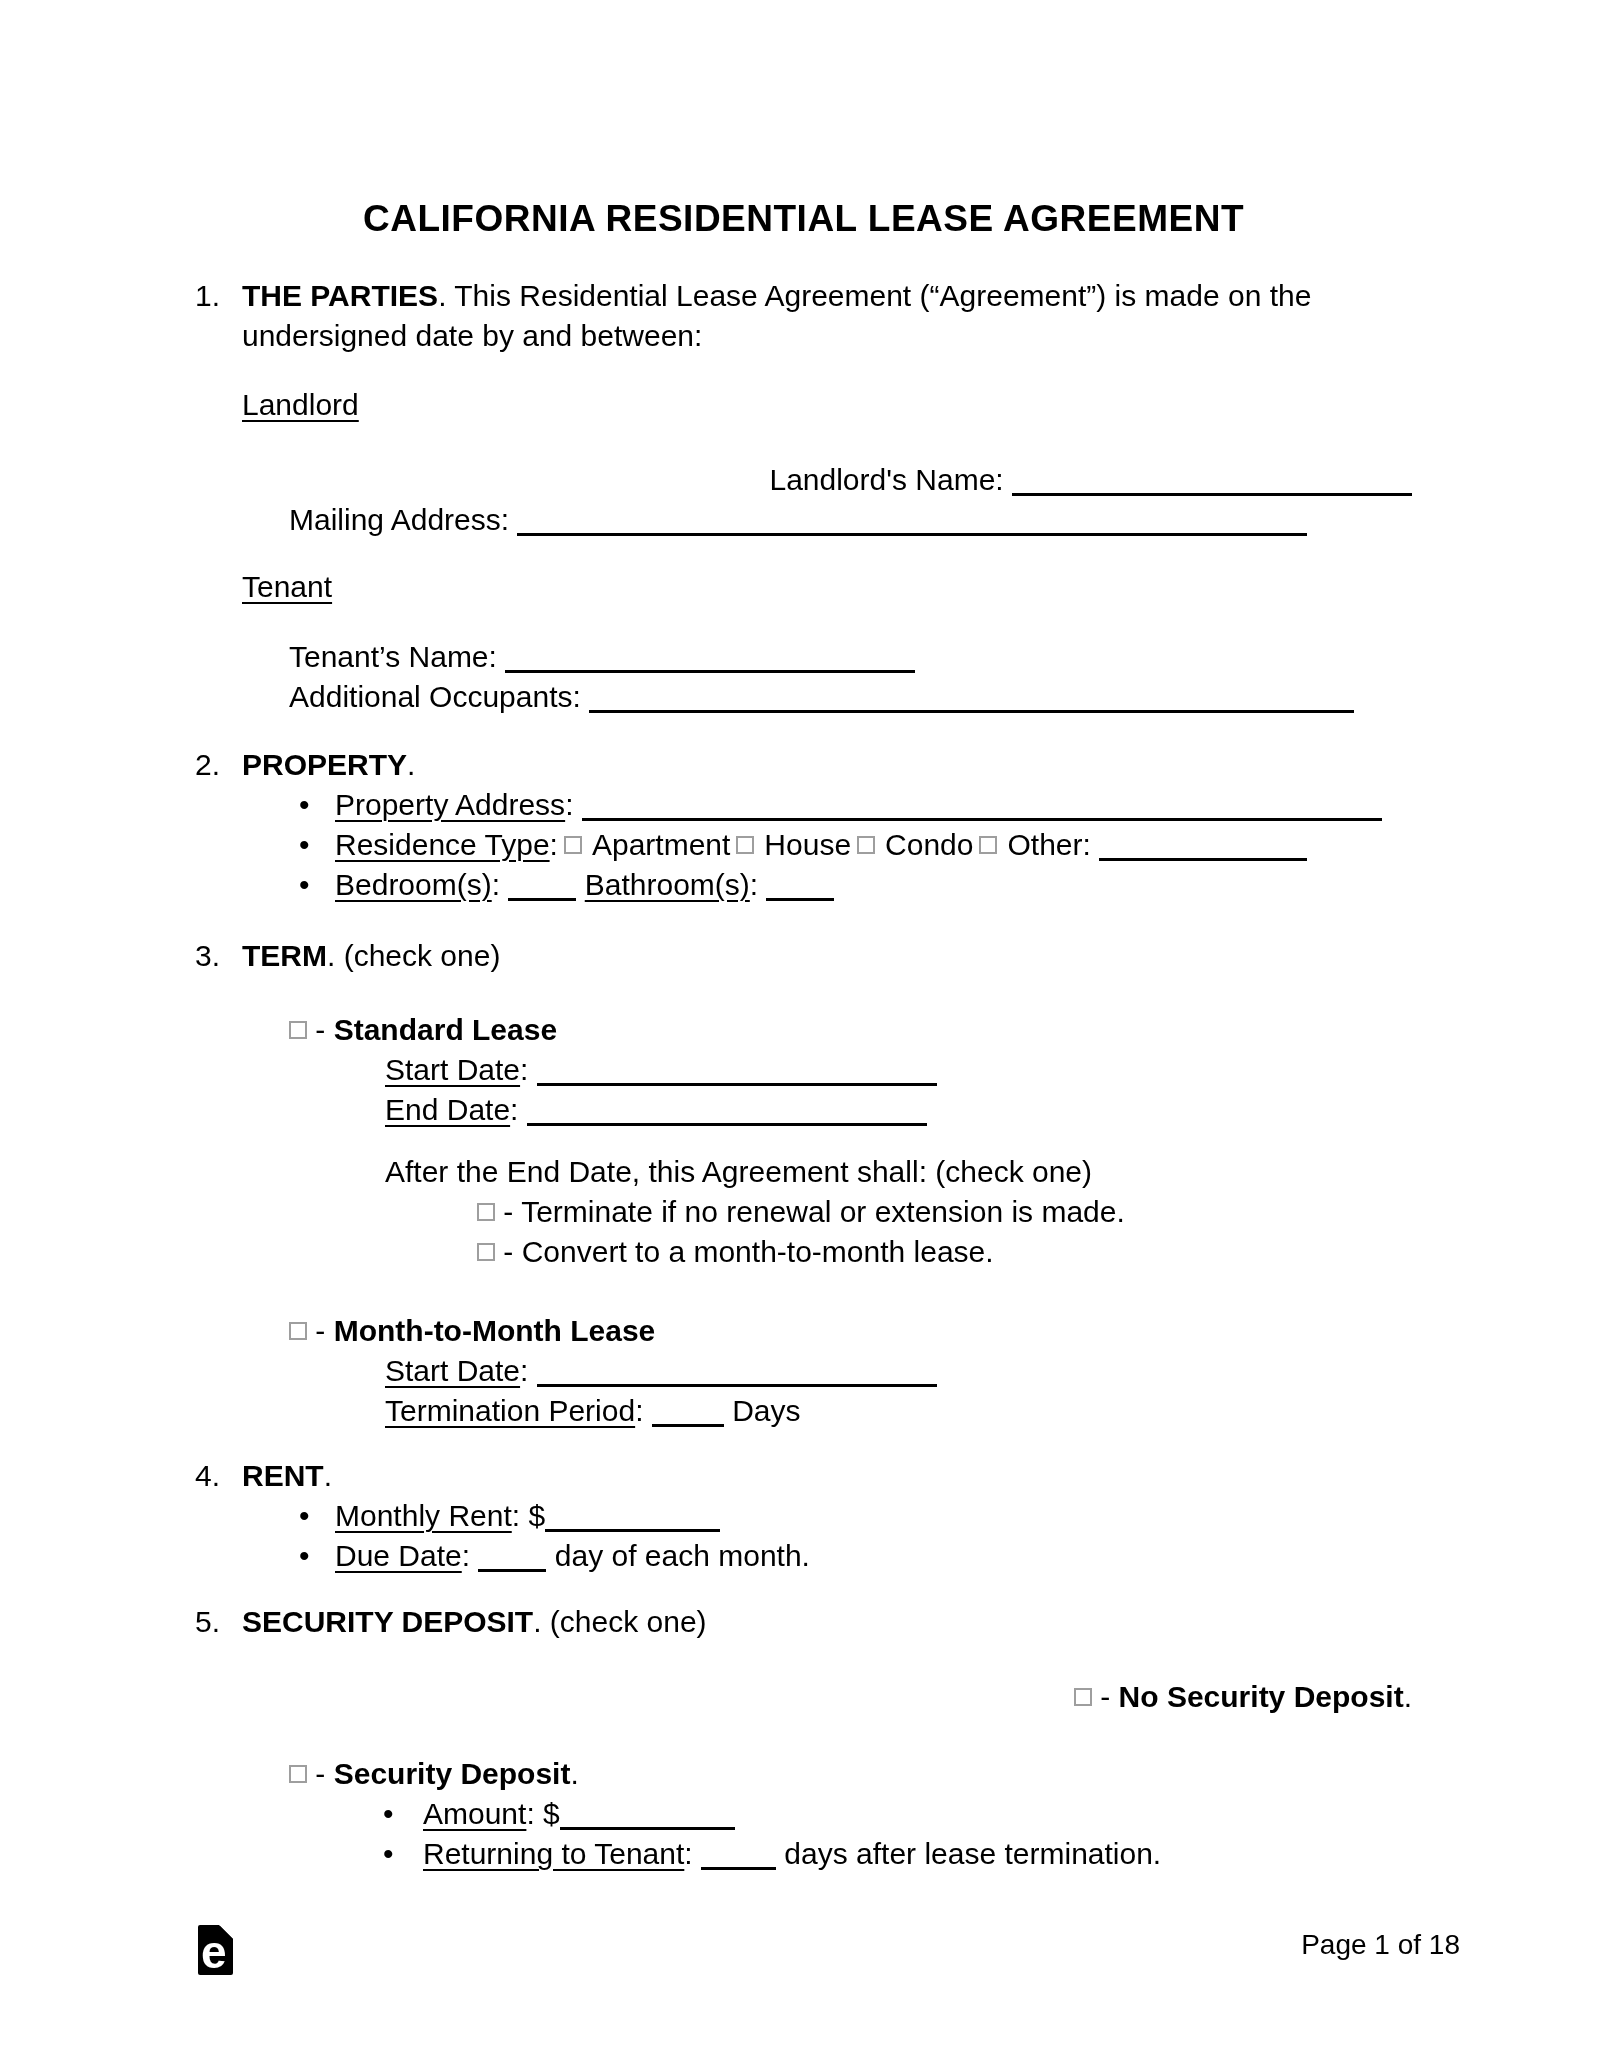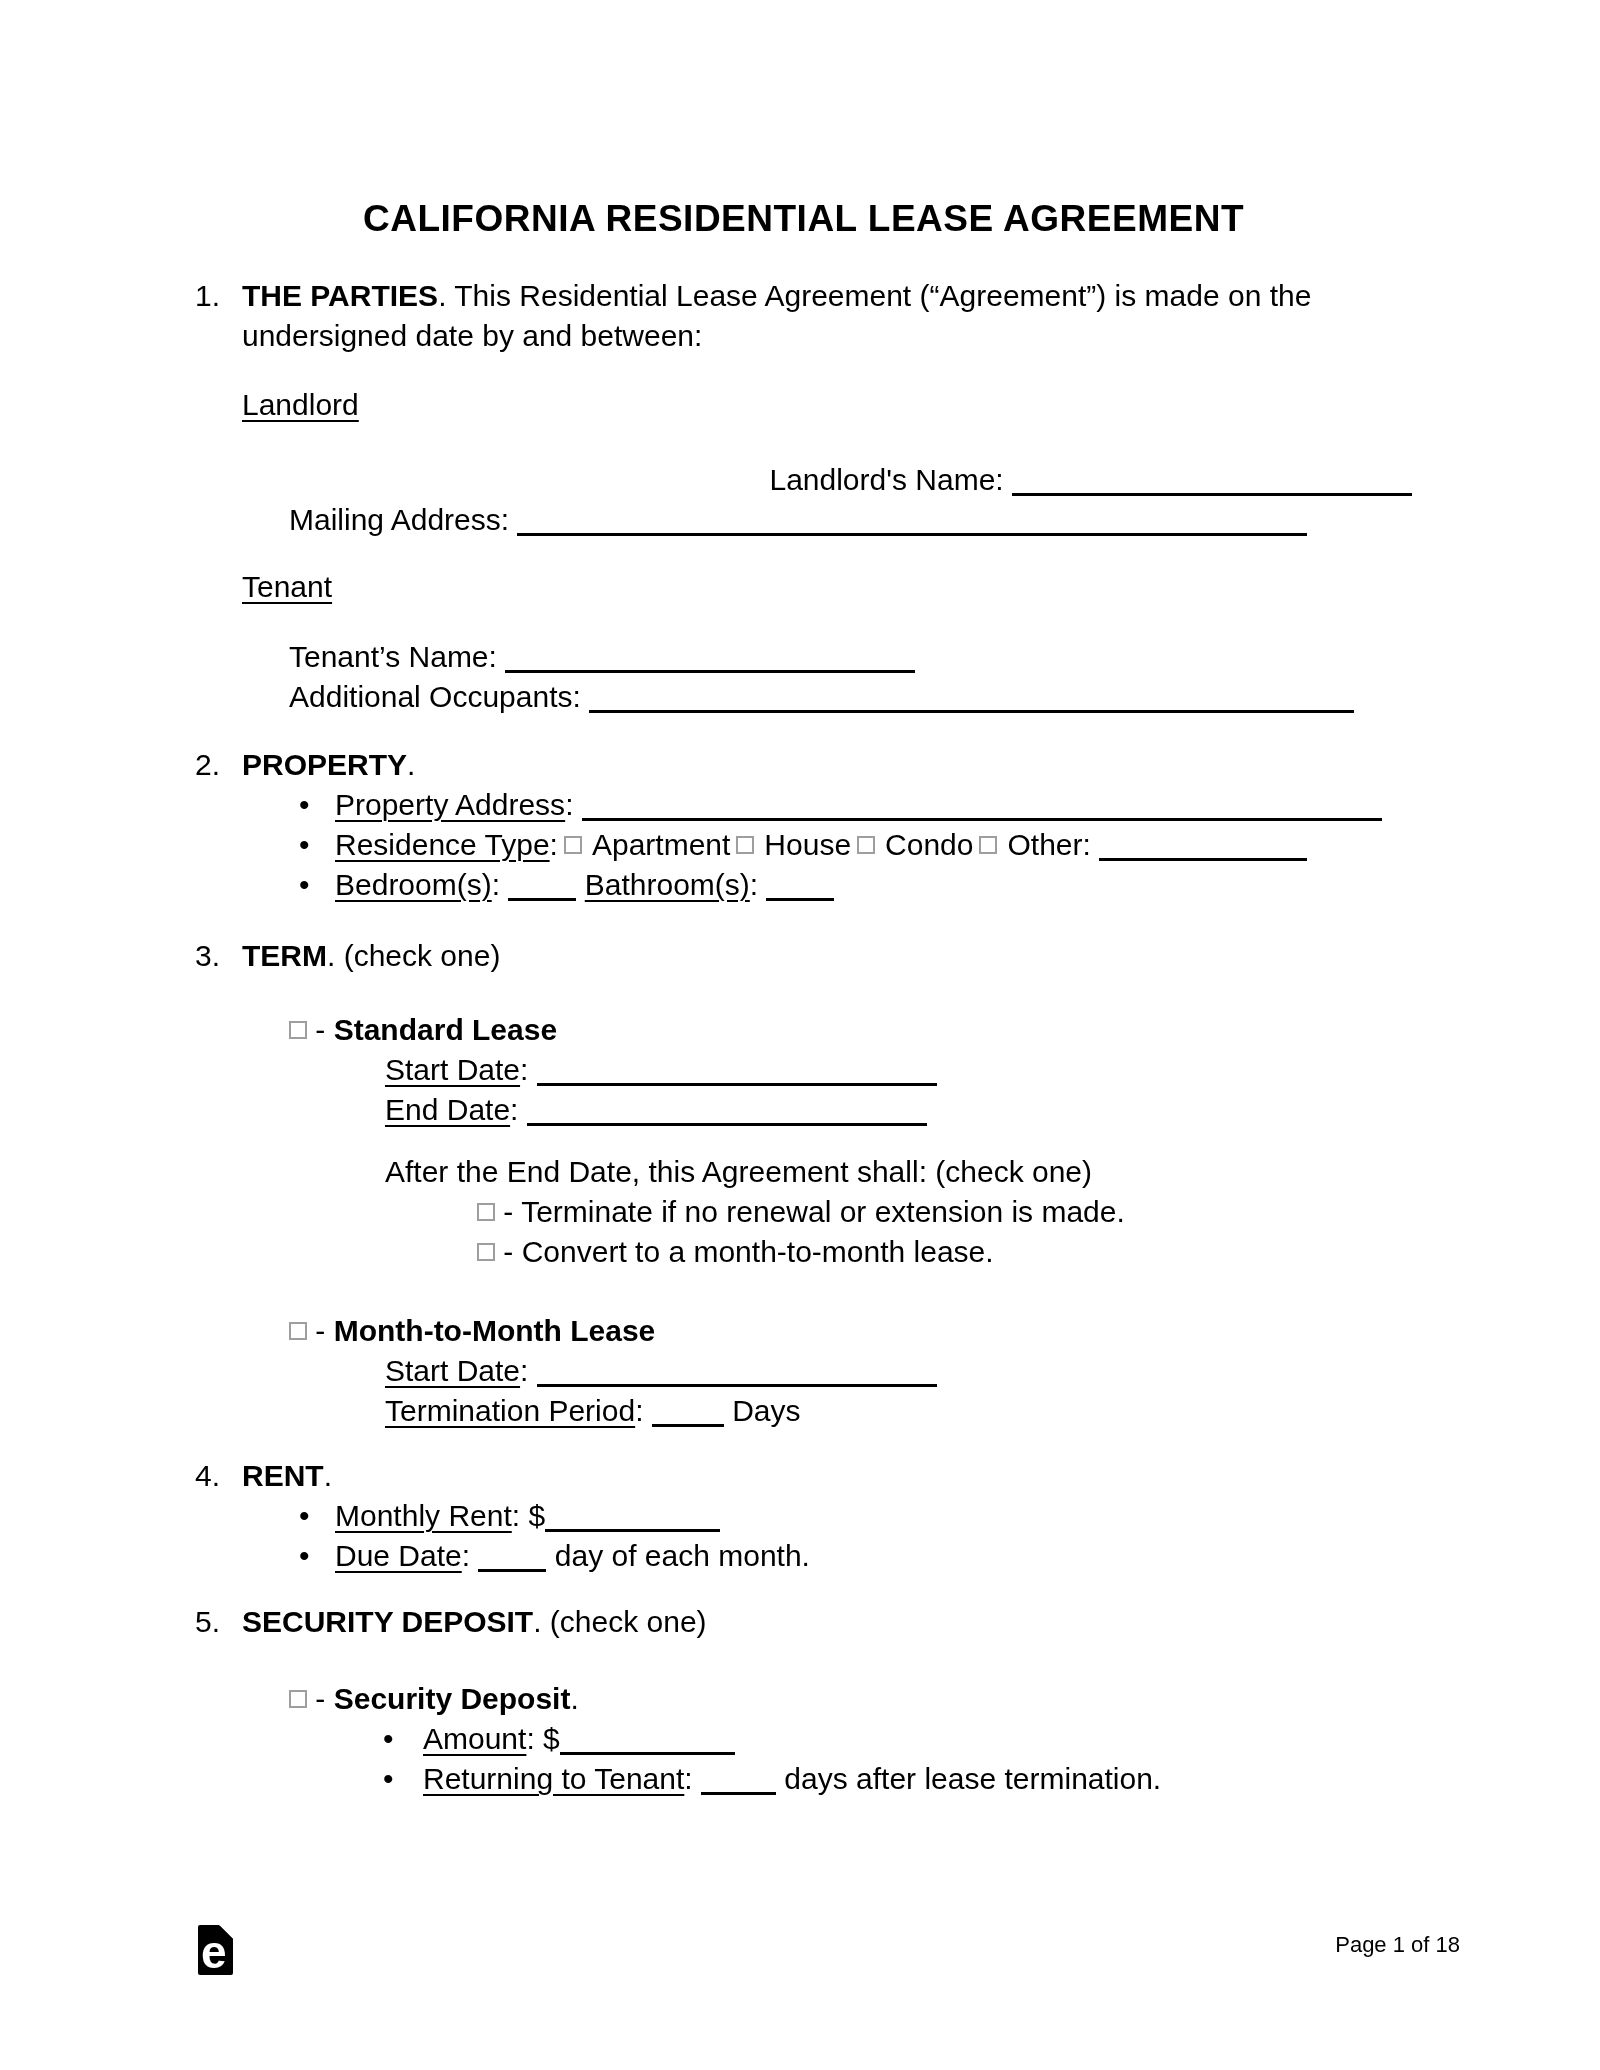--- a/index.html
+++ b/index.html
@@ -85,21 +85,21 @@
     background:#000;
     clip-path:polygon(0 0, 100% 100%, 0 100%);
   }
   .logo .lletter {
     position:absolute; left:3px; bottom:0;
     color:#fff; font-weight:bold; font-size:46px; line-height:46px;
     font-family:"Liberation Sans", sans-serif;
   }
   .pagenum {
     position:absolute; top:1929px; right:140px;
-    font-size:22px; line-height:32px;
+    font-size:28px; line-height:32px;
   }
 </style>
 </head>
 <body>
 
 <div class="page">
   <div class="content">
 
     <div class="title">CALIFORNIA RESIDENTIAL LEASE AGREEMENT</div>
 
@@ -217,20 +217,25 @@
         <span class="bl w68"></span>
         <span>day of each month.</span>
       </div>
     </div>
 
     <div class="sec mt26">
       <span class="num">5.</span>
       <div class="secbody"><span class="b">SECURITY DEPOSIT</span><span>. (check one)</span></div>
     </div>
 
+    <div class="ind2 mt35">
+      <span class="cb"></span>
+      <span>-</span>
+      <span class="b">No Security Deposit</span><span>.</span>
+    </div>
 
     <div class="ind2 mt37">
       <span class="cb"></span>
       <span>-</span>
       <span class="b">Security Deposit</span><span>.</span>
     </div>
     <div class="brow2">
       <span class="blt">•</span>
       <div class="bbody"><span class="ul">Amount</span><span>: $</span><span class="bl w175"></span></div>
     </div>

